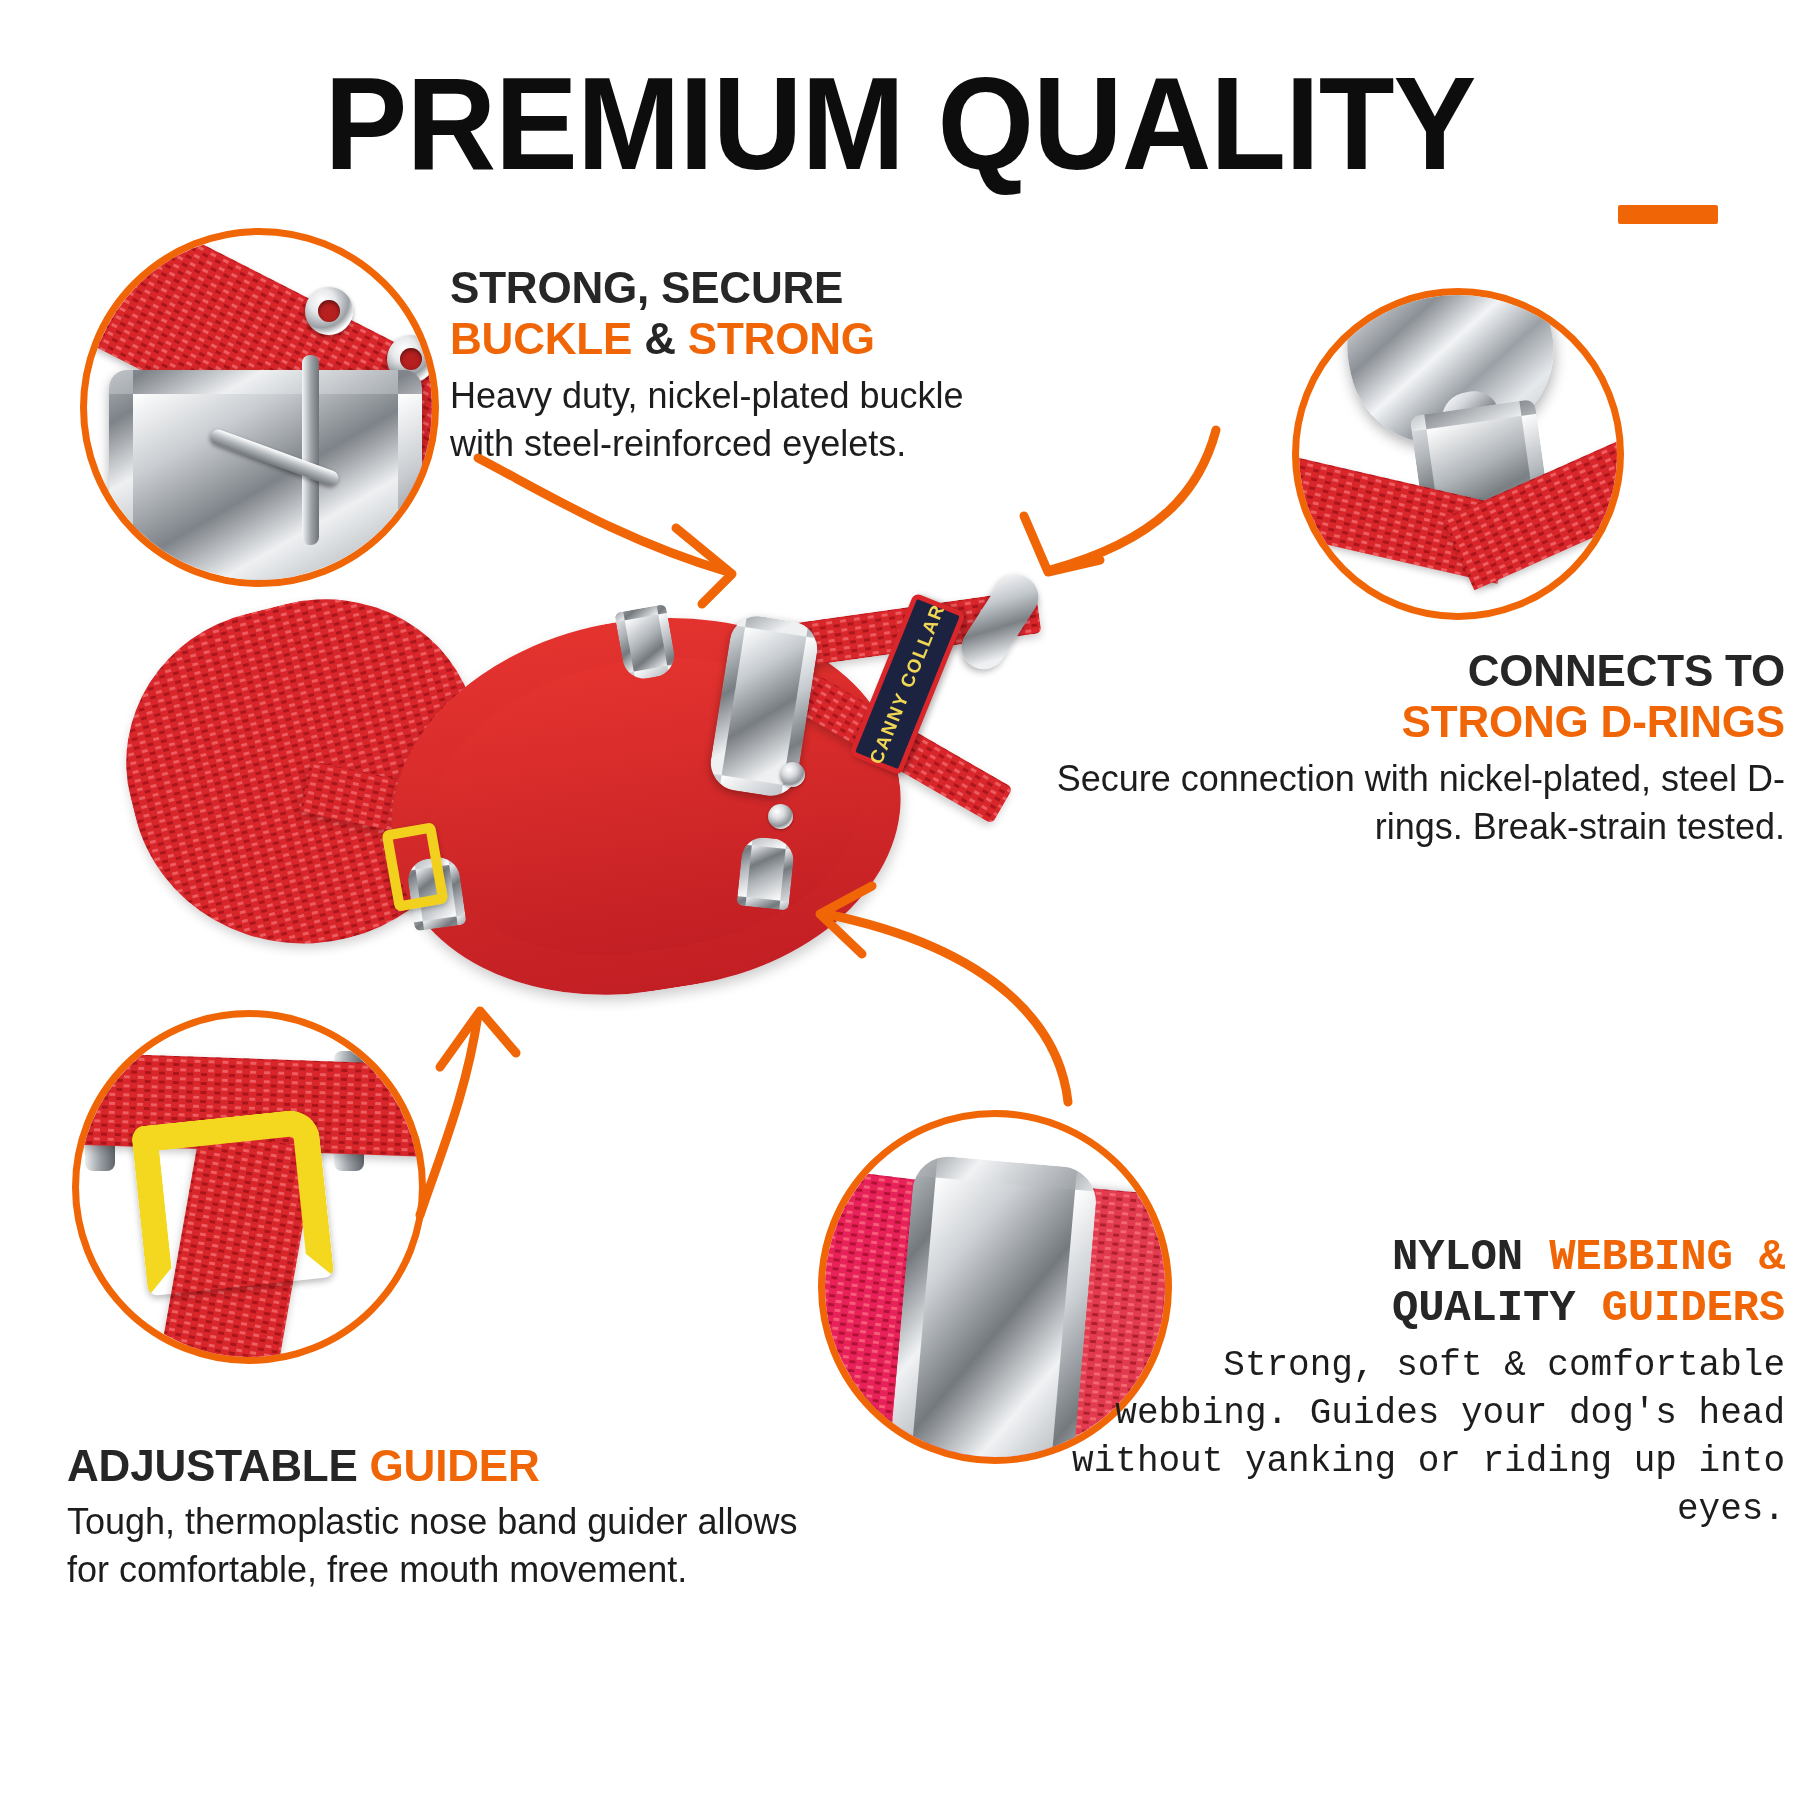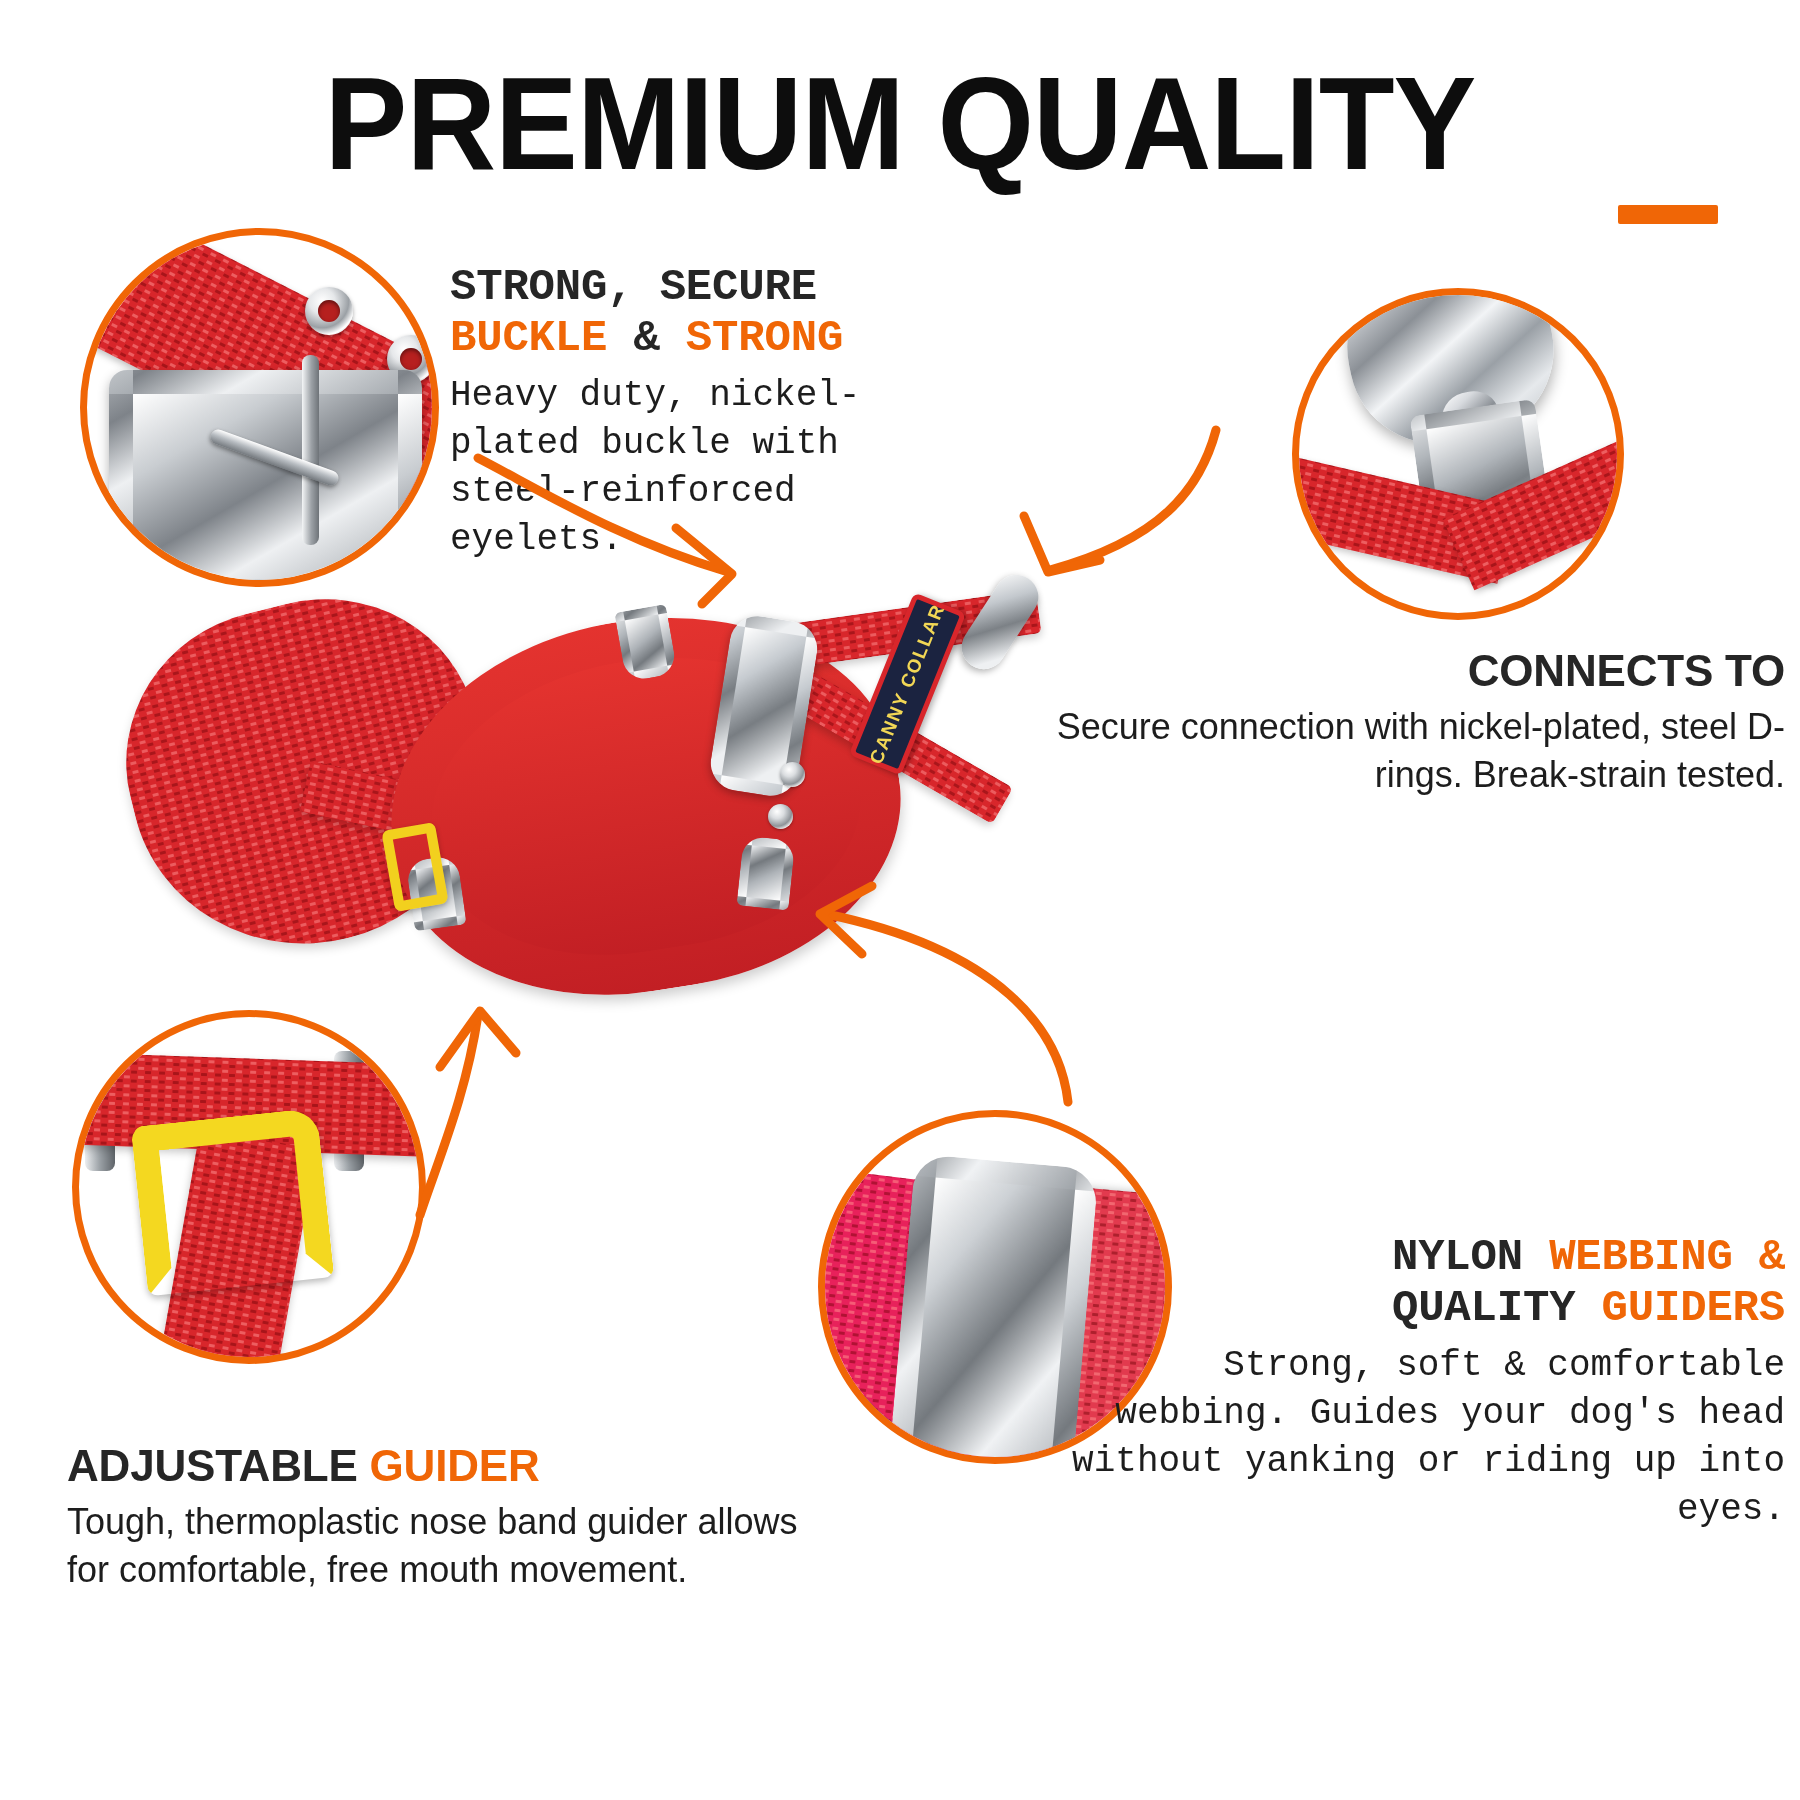--- a/index.html
+++ b/index.html
@@ -44,21 +44,21 @@
   }
   .hd .or{color:#F06606;}
   .bd{
     font-size:36px;
     line-height:1.33;
     color:#1d1d1d;
     font-weight:normal;
     margin-top:7px;
   }
 
-  #block-buckle{left:450px;top:262px;width:520px;text-align:left;font-family:Liberation Mono, monospace;}
+  #block-buckle{left:450px;top:262px;width:520px;text-align:left;}
   #block-drings{left:1045px;top:645px;width:740px;text-align:right;}
   #block-nylon{left:1045px;top:1232px;width:740px;text-align:right;font-family:Liberation Mono, monospace;}
   #block-guider{left:48px;top:1440px;width:760px;text-align:left;margin-left:19px;}
 
   
   .circle{
     position:absolute;border-radius:50%;
     border:7px solid #F06606;
     overflow:hidden;
     background:#fff;
@@ -322,20 +322,21 @@
   <div class="arrow" id="arrow-dring" style="left:1000px;top:420px;width:230px;height:200px;">
     <svg width="230" height="200" viewBox="0 0 230 200">
       <path class="apath" stroke-width="9" d="M216,10 C200,70 160,120 50,150"></path>
       <path class="apath" stroke-width="9" d="M24,96 L48,152 L100,140"></path>
     </svg>
   </div>
 
   <div class="block" id="block-drings">
     <div class="hd">
       <span>CONNECTS TO</span><br>
+      <span class="or">STRONG D-RINGS</span>
     </div>
     <div class="bd">Secure connection with nickel-plated, steel D-rings. Break-strain tested.</div>
   </div>
 
   <div id="product">
     <div class="p-loop"></div>
     <div class="p-strap" style="left:180px;top:250px;width:480px;height:52px;transform:rotate(12deg);border-radius:6px;"></div>
     <div class="p-noseband"></div>
     <div class="p-strap" style="left:620px;top:50px;width:300px;height:44px;transform:rotate(-8deg);border-radius:6px;"></div>
     <div class="p-strap" style="left:640px;top:160px;width:260px;height:42px;transform:rotate(30deg);border-radius:6px;"></div>

